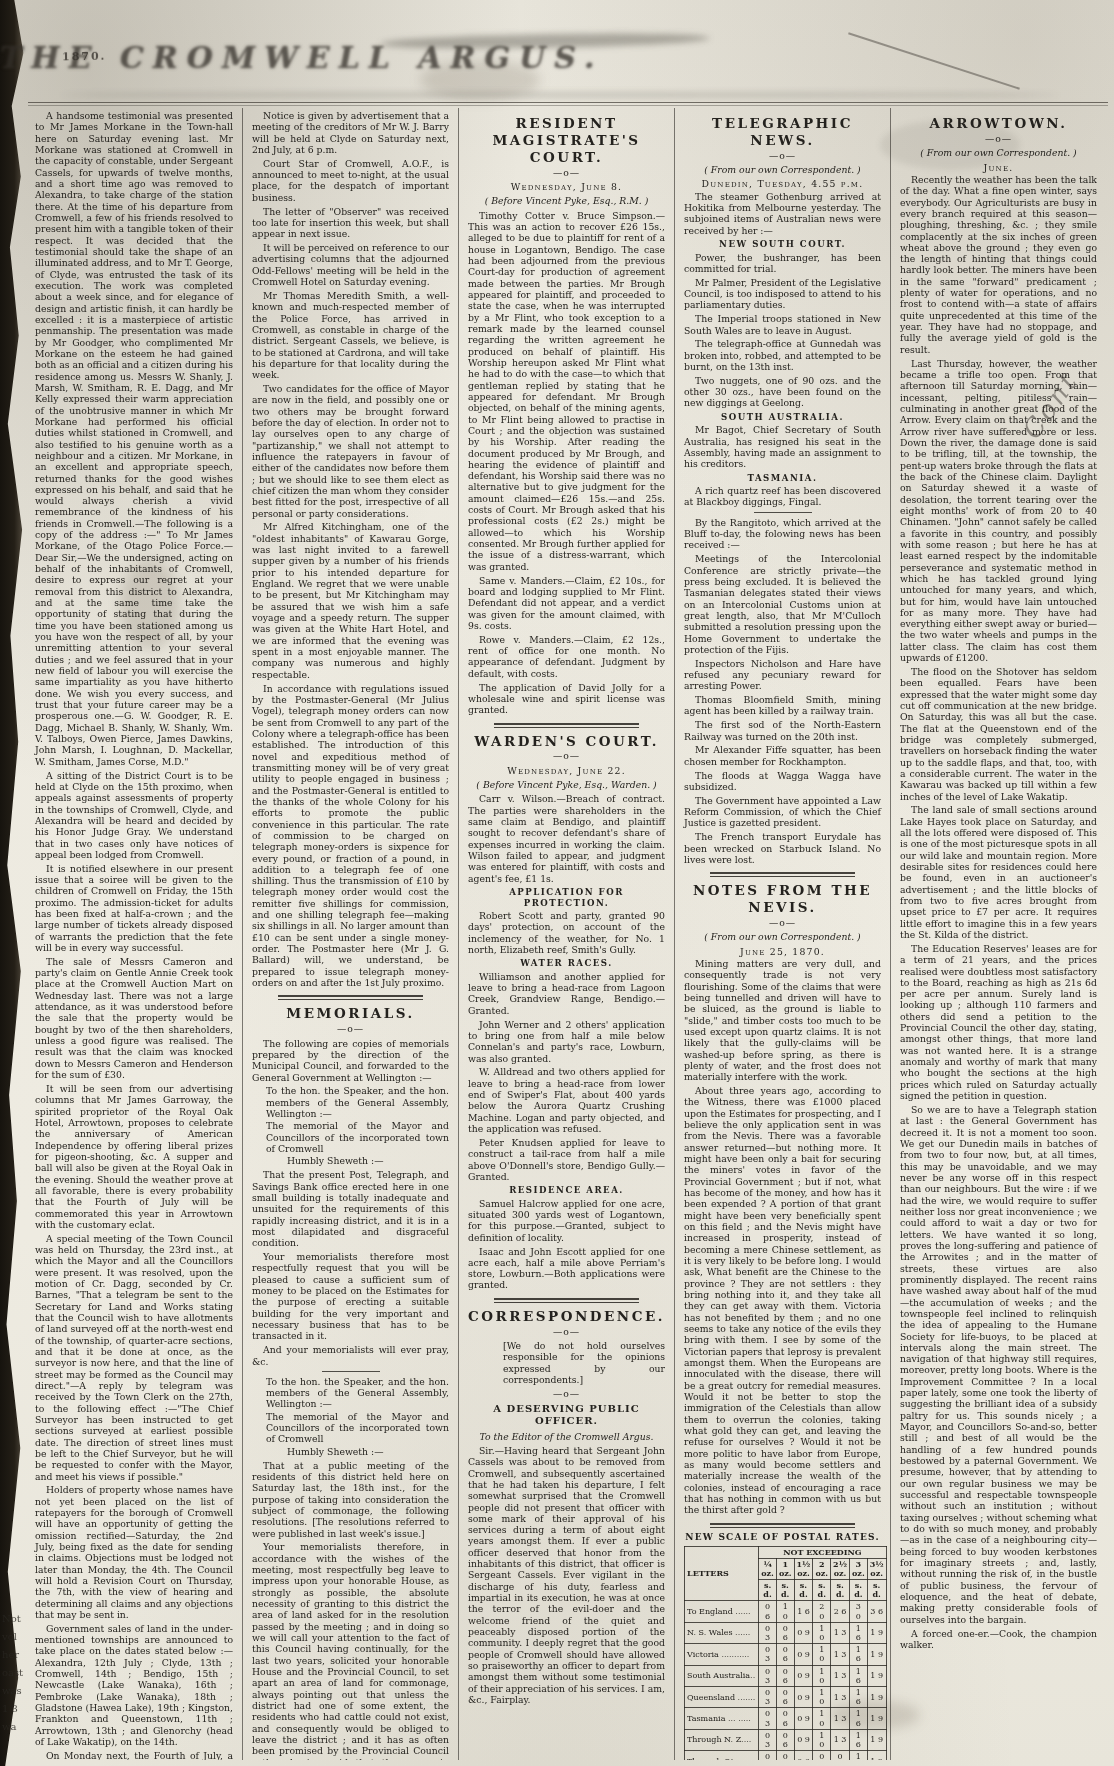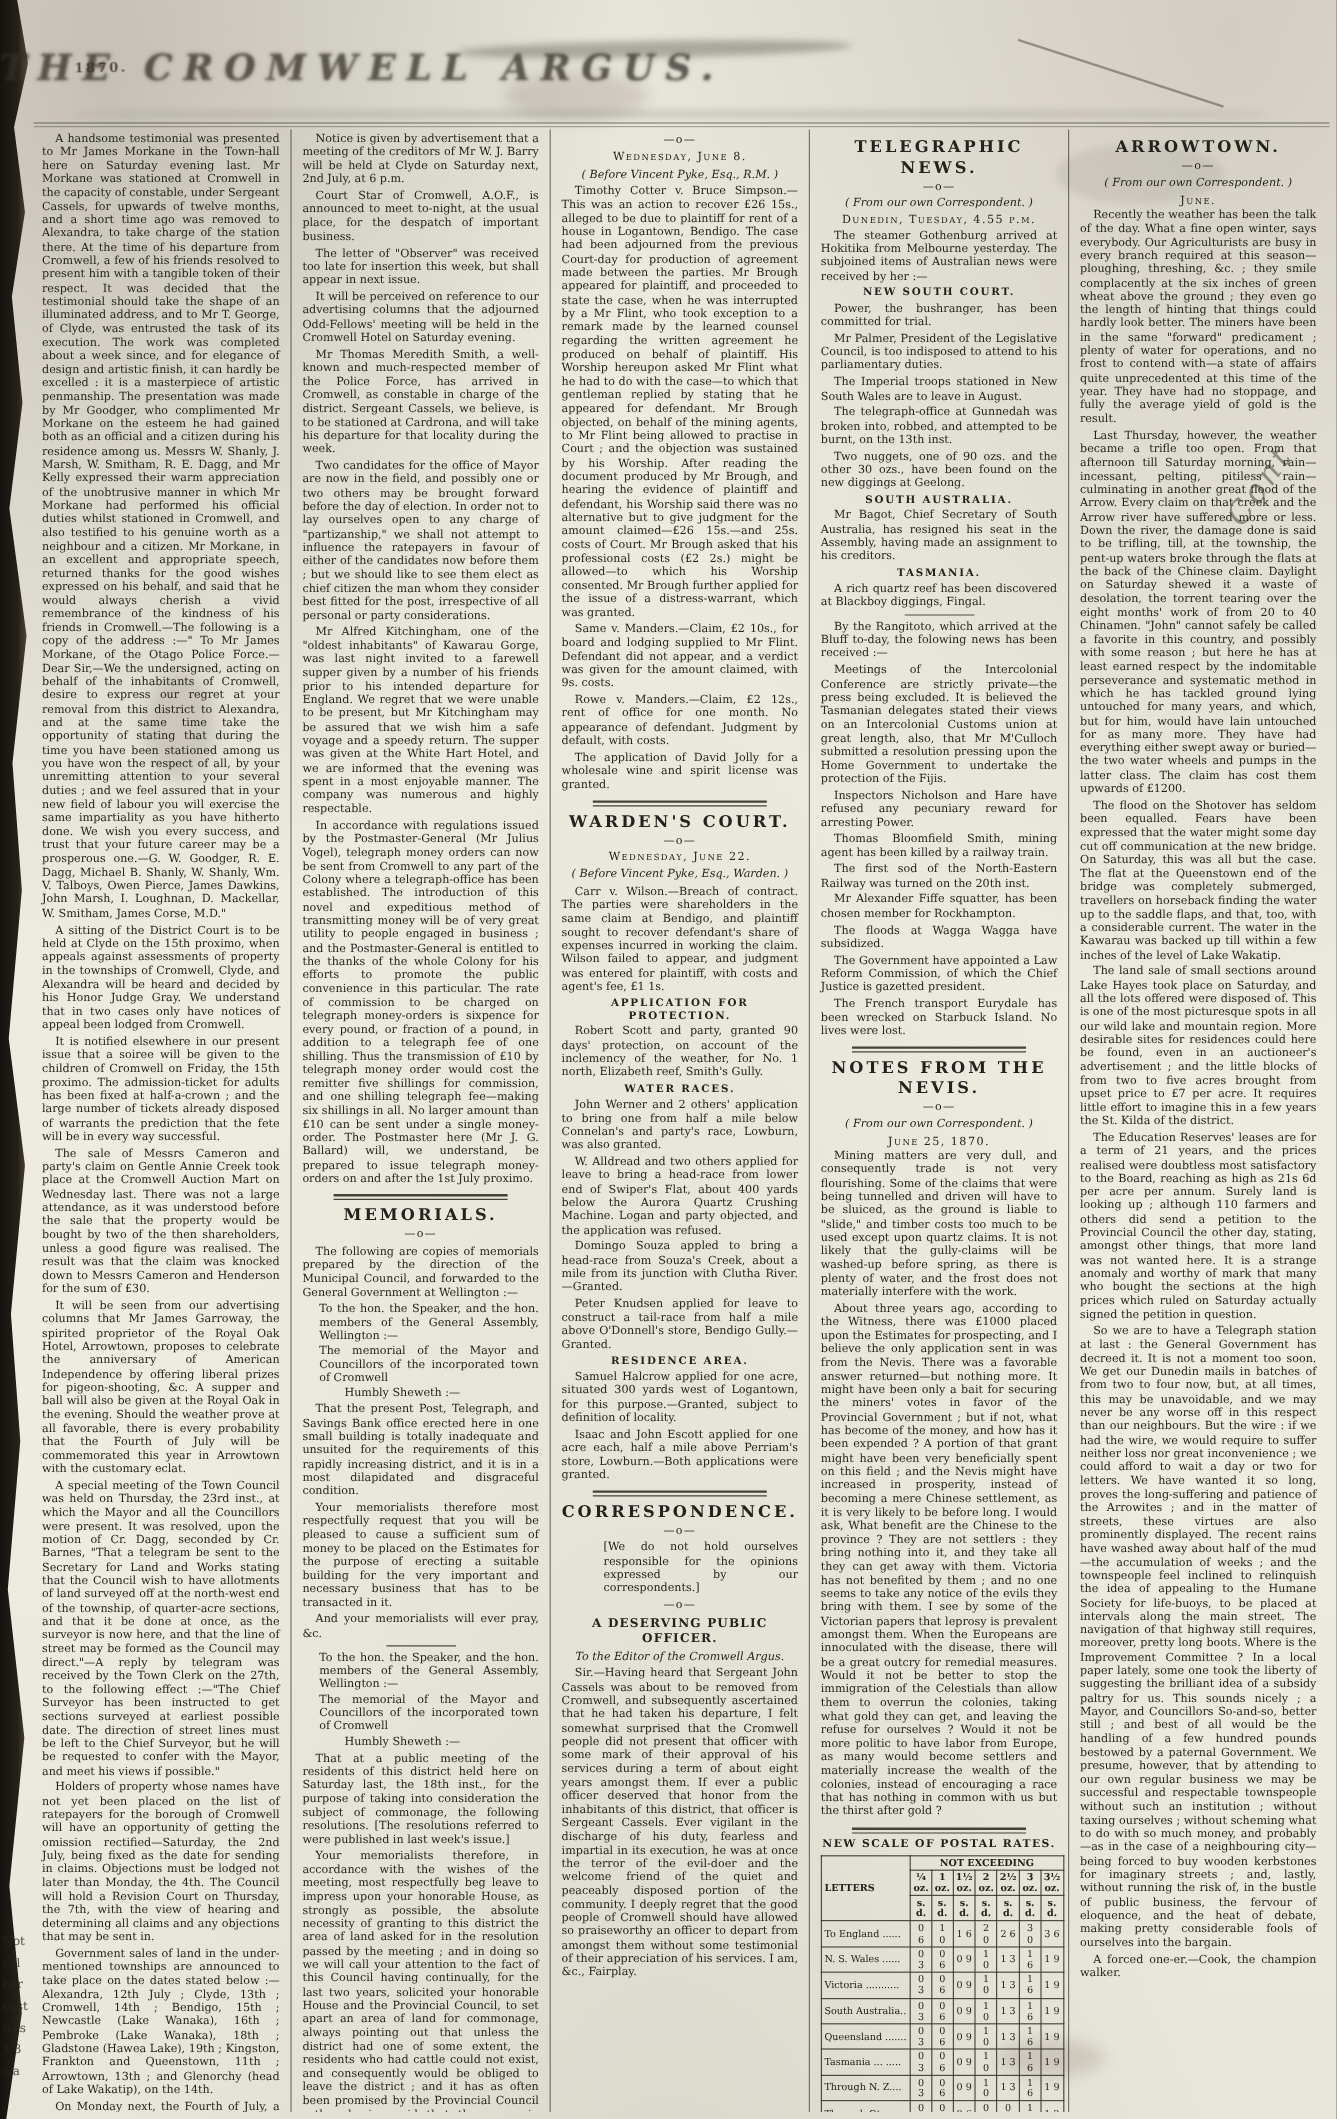--- a/index.html
+++ b/index.html
@@ -107,39 +107,40 @@
         <p class="para">Your memorialists therefore most respectfully request that you will be pleased to cause a sufficient sum of money to be placed on the Estimates for the purpose of erecting a suitable building for the very important and necessary business that has to be transacted in it.</p>
         <p class="para">And your memorialists will ever pray, &amp;c.</p>
         <div class="rule1"></div>
         <p class="para hang">To the hon. the Speaker, and the hon. members of the General Assembly, Wellington :—</p>
         <p class="para hang">The memorial of the Mayor and Councillors of the incorporated town of Cromwell</p>
         <p class="para noind">Humbly Sheweth :—</p>
         <p class="para">That at a public meeting of the residents of this district held here on Saturday last, the 18th inst., for the purpose of taking into consideration the subject of commonage, the following resolutions. [The resolutions referred to were published in last week's issue.]</p>
         <p class="para">Your memorialists therefore, in accordance with the wishes of the meeting, most respectfully beg leave to impress upon your honorable House, as strongly as possible, the absolute necessity of granting to this district the area of land asked for in the resolution passed by the meeting ; and in doing so we will call your attention to the fact of this Council having continually, for the last two years, solicited your honorable House and the Provincial Council, to set apart an area of land for commonage, always pointing out that unless the district had one of some extent, the residents who had cattle could not exist, and consequently would be obliged to leave the district ; and it has as often been promised by the Provincial Council ; they having said that they were in communication with Mr Loughnan, and made no doubt but that a suitable arrangement would be come to, and that Cromwell should have a commonage.</p>
       </div>
       <div class="col">
+        <div class="h1">RESIDENT MAGISTRATE'S COURT.</div>
         <p class="orn">—o—</p>
         <p class="dateline">Wednesday, June 8.</p>
         <p class="byline">( Before Vincent Pyke, Esq., R.M. )</p>
         <p class="para">Timothy Cotter v. Bruce Simpson.—This was an action to recover £26 15s., alleged to be due to plaintiff for rent of a house in Logantown, Bendigo. The case had been adjourned from the previous Court-day for production of agreement made between the parties. Mr Brough appeared for plaintiff, and proceeded to state the case, when he was interrupted by a Mr Flint, who took exception to a remark made by the learned counsel regarding the written agreement he produced on behalf of plaintiff. His Worship hereupon asked Mr Flint what he had to do with the case—to which that gentleman replied by stating that he appeared for defendant. Mr Brough objected, on behalf of the mining agents, to Mr Flint being allowed to practise in Court ; and the objection was sustained by his Worship. After reading the document produced by Mr Brough, and hearing the evidence of plaintiff and defendant, his Worship said there was no alternative but to give judgment for the amount claimed—£26 15s.—and 25s. costs of Court. Mr Brough asked that his professional costs (£2 2s.) might be allowed—to which his Worship consented. Mr Brough further applied for the issue of a distress-warrant, which was granted.</p>
         <p class="para">Same v. Manders.—Claim, £2 10s., for board and lodging supplied to Mr Flint. Defendant did not appear, and a verdict was given for the amount claimed, with 9s. costs.</p>
         <p class="para">Rowe v. Manders.—Claim, £2 12s., rent of office for one month. No appearance of defendant. Judgment by default, with costs.</p>
         <p class="para">The application of David Jolly for a wholesale wine and spirit license was granted.</p>
         <div class="rule2"></div>
         <div class="h1">WARDEN'S COURT.</div>
         <p class="orn">—o—</p>
         <p class="dateline">Wednesday, June 22.</p>
         <p class="byline">( Before Vincent Pyke, Esq., Warden. )</p>
         <p class="para">Carr v. Wilson.—Breach of contract. The parties were shareholders in the same claim at Bendigo, and plaintiff sought to recover defendant's share of expenses incurred in working the claim. Wilson failed to appear, and judgment was entered for plaintiff, with costs and agent's fee, £1 1s.</p>
         <p class="sub">APPLICATION FOR PROTECTION.</p>
         <p class="para">Robert Scott and party, granted 90 days' protection, on account of the inclemency of the weather, for No. 1 north, Elizabeth reef, Smith's Gully.</p>
         <p class="sub">WATER RACES.</p>
+        <p class="para">Williamson and another applied for leave to bring a head-race from Lagoon Creek, Grandview Range, Bendigo.—Granted.</p>
         <p class="para">John Werner and 2 others' application to bring one from half a mile below Connelan's and party's race, Lowburn, was also granted.</p>
         <p class="para">W. Alldread and two others applied for leave to bring a head-race from lower end of Swiper's Flat, about 400 yards below the Aurora Quartz Crushing Machine. Logan and party objected, and the application was refused.</p>
-        <p class="para">Domingo Souza appled to bring a head-race from Souza's Creek, about a mile from its junction with Clutha River.—Granted.</p>
         <p class="para">Peter Knudsen applied for leave to construct a tail-race from half a mile above O'Donnell's store, Bendigo Gully.—Granted.</p>
         <p class="sub">RESIDENCE AREA.</p>
         <p class="para">Samuel Halcrow applied for one acre, situated 300 yards west of Logantown, for this purpose.—Granted, subject to definition of locality.</p>
         <p class="para">Isaac and John Escott applied for one acre each, half a mile above Perriam's store, Lowburn.—Both applications were granted.</p>
         <div class="rule2"></div>
         <div class="h1">CORRESPONDENCE.</div>
         <p class="orn">—o—</p>
         <p class="para noind">[We do not hold ourselves responsible for the opinions expressed by our correspondents.]</p>
         <p class="orn">—o—</p>
         <p class="sub2">A DESERVING PUBLIC OFFICER.</p>

